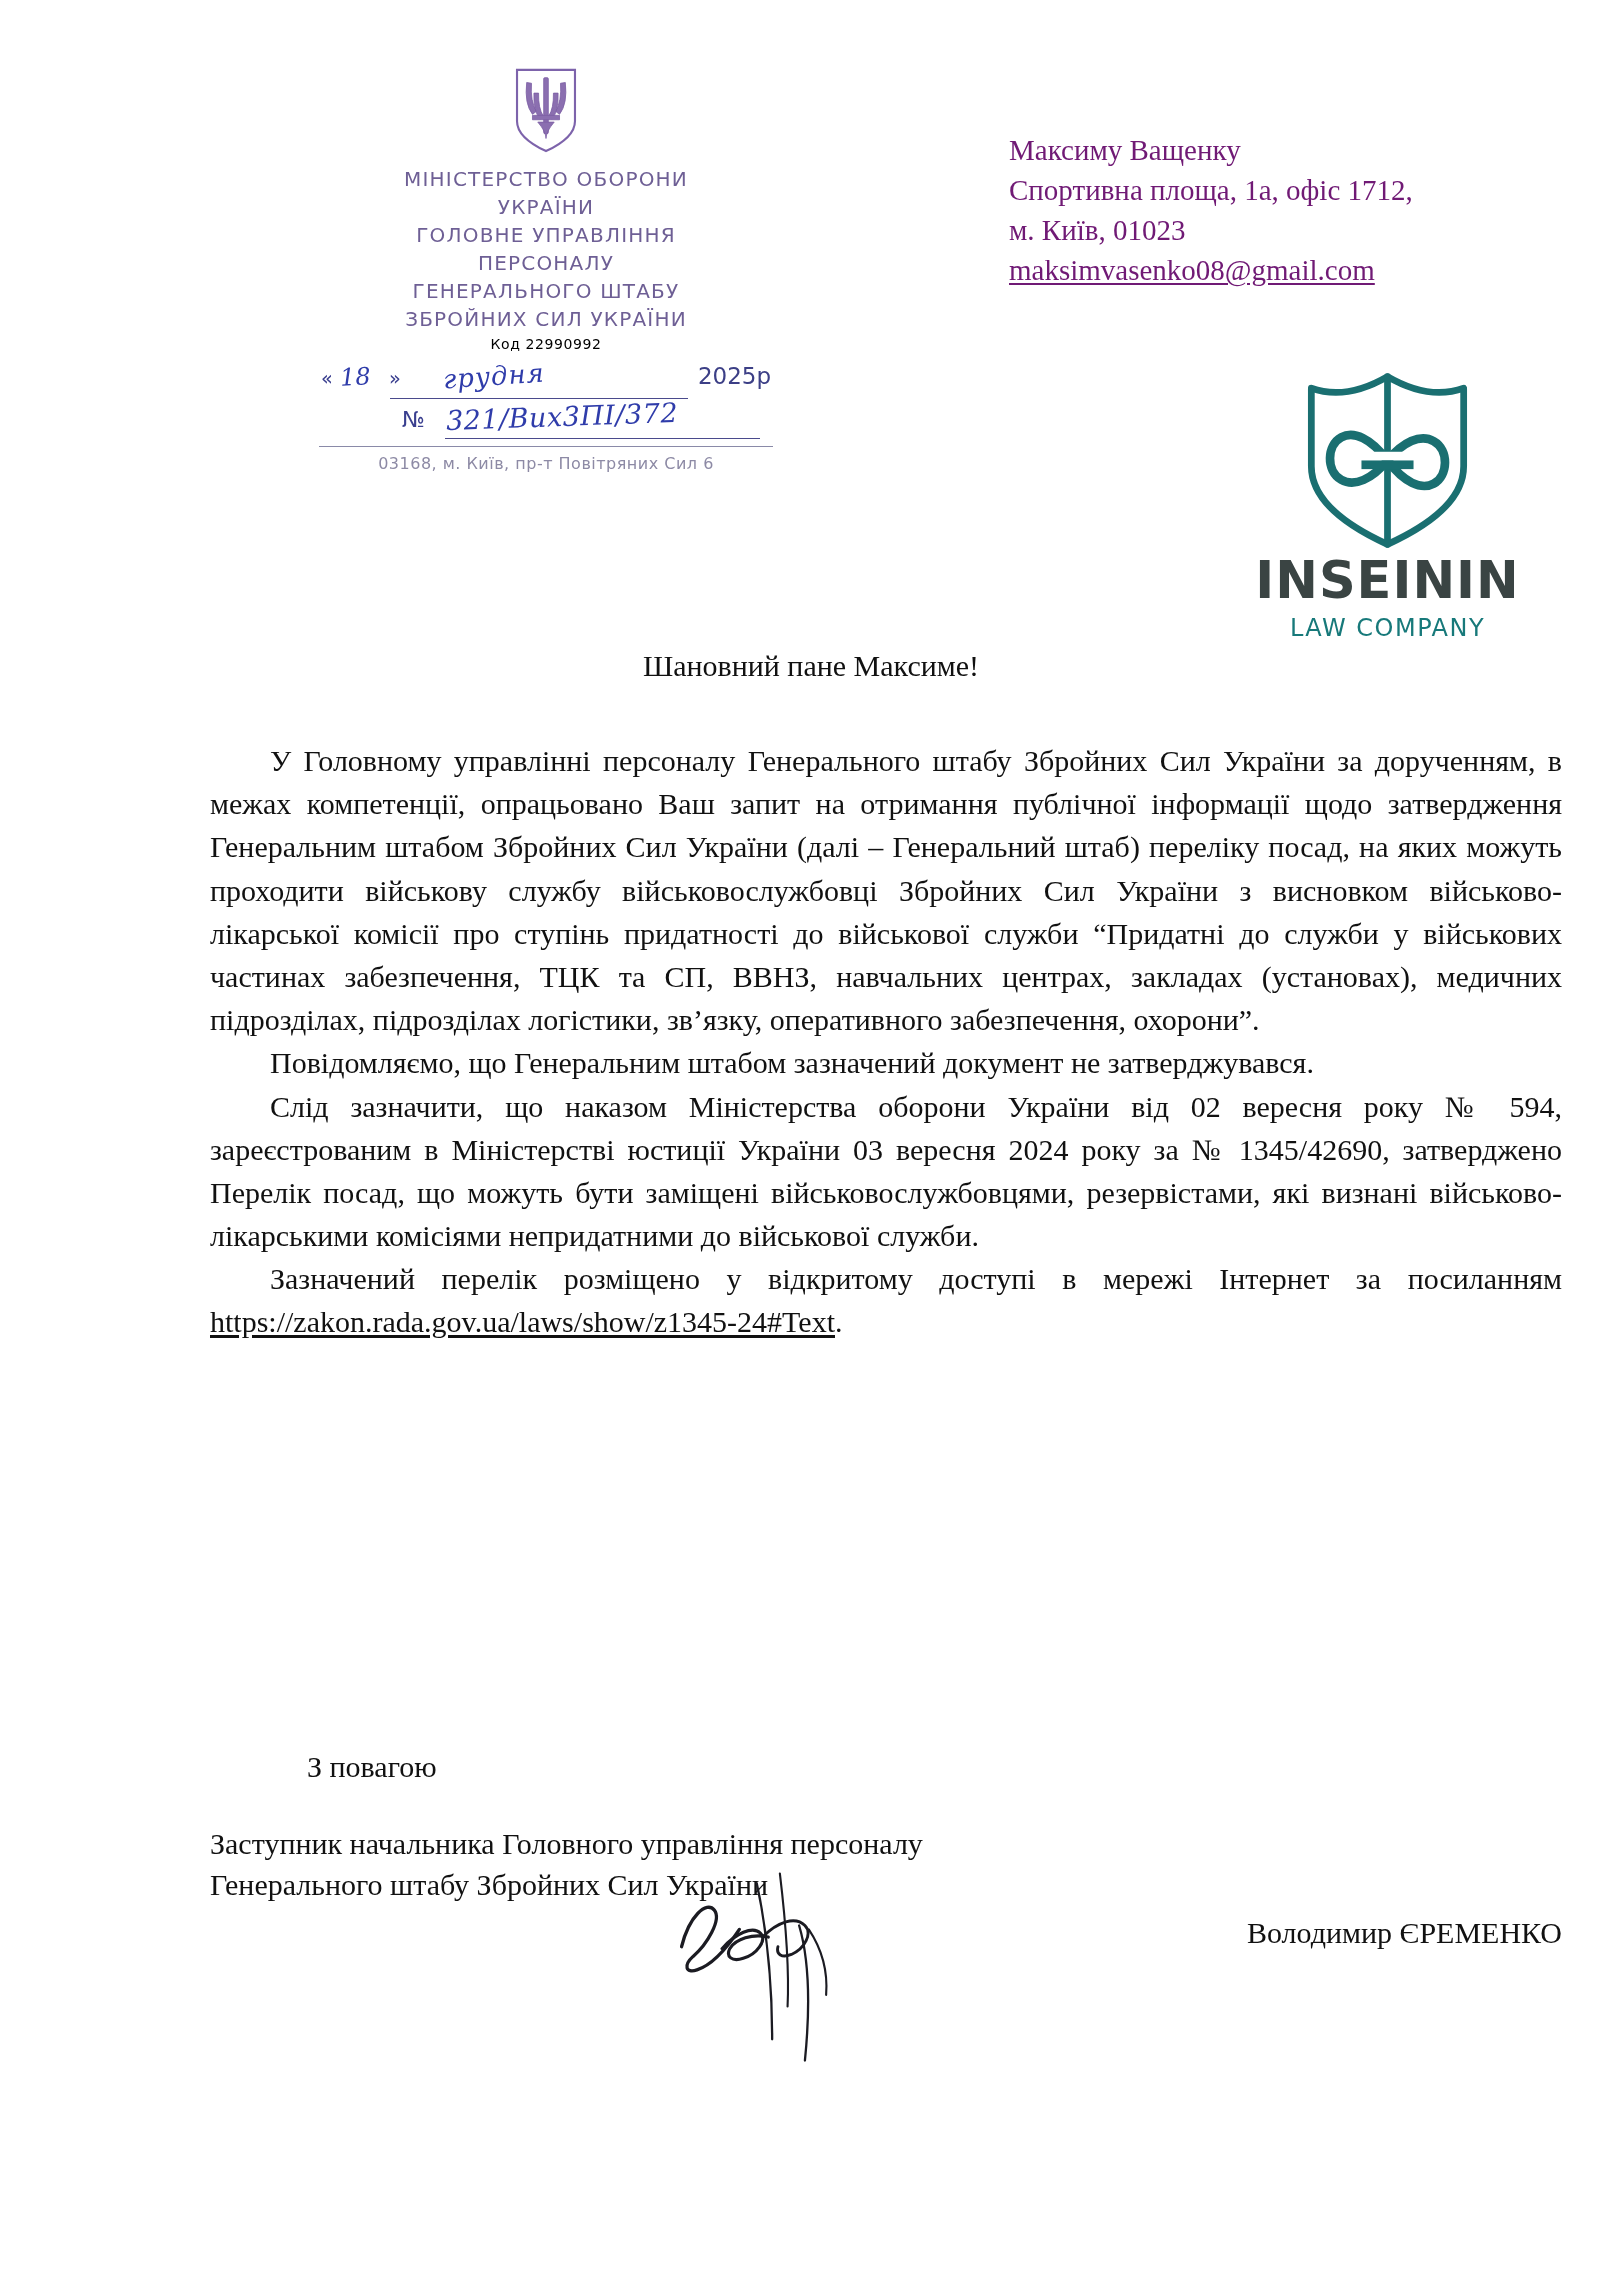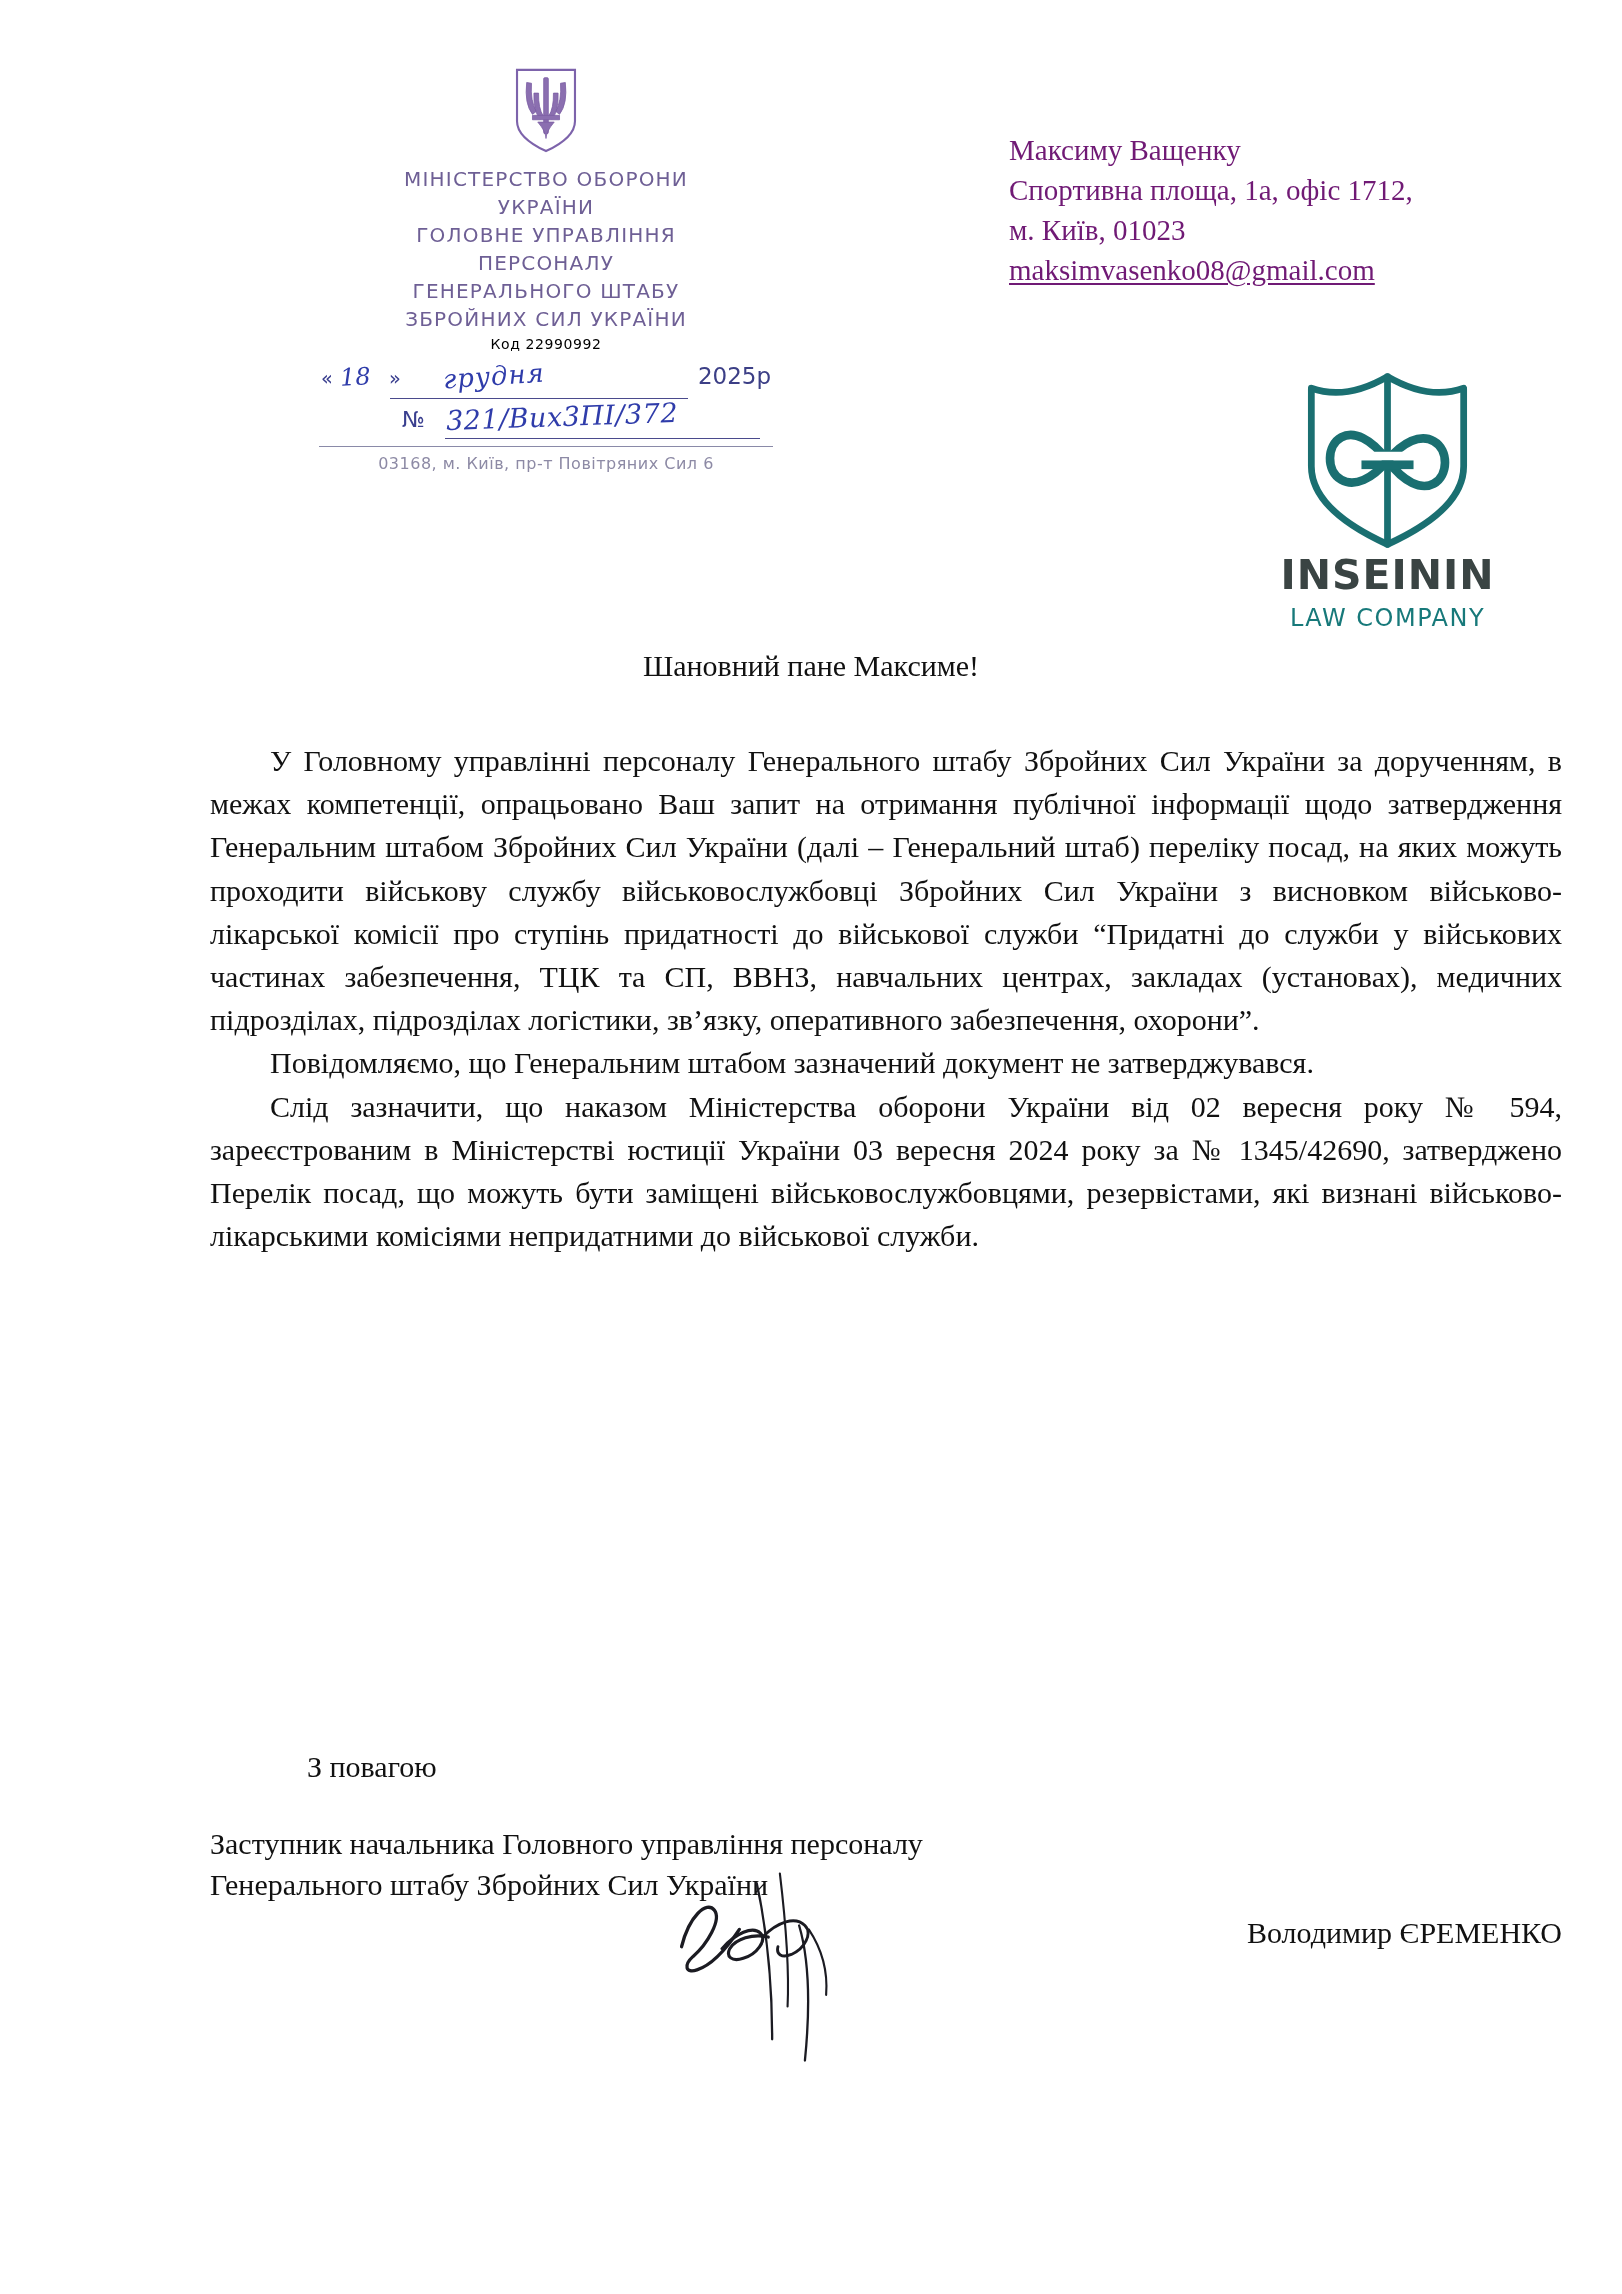--- a/index.html
+++ b/index.html
@@ -184,21 +184,21 @@
   }
   .logo-mark {
     width: 203px;
     height: 188px;
     display: block;
     margin: 0 auto;
   }
   .logo-name {
     font-family: "DejaVu Sans", "Liberation Sans", sans-serif;
     font-weight: 700;
-    font-size: 41px;
+    font-size: 51px;
     letter-spacing: 1px;
     color: #3a4443;
     line-height: 1;
     margin-top: 1.9px;
   }
   .logo-tag {
     font-family: "DejaVu Sans", "Liberation Sans", sans-serif;
     font-weight: 400;
     font-size: 24px;
     letter-spacing: 1.5px;
@@ -344,20 +344,21 @@
     <div class="logo-name">INSEININ</div>
     <div class="logo-tag">LAW COMPANY</div>
   </div>
 
   <div class="salutation">Шановний пане Максиме!</div>
 
   <div class="body-text">
     <p>У Головному управлінні персоналу Генерального штабу Збройних Сил України за дорученням, в межах компетенції, опрацьовано Ваш запит на отримання публічної інформації щодо затвердження Генеральним штабом Збройних Сил України (далі – Генеральний штаб) переліку посад, на яких можуть проходити військову службу військовослужбовці Збройних Сил України з висновком військово-лікарської комісії про ступінь придатності до військової служби “Придатні до служби у військових частинах забезпечення, ТЦК та СП, ВВНЗ, навчальних центрах, закладах (установах), медичних підрозділах, підрозділах логістики, зв’язку, оперативного забезпечення, охорони”.</p>
     <p>Повідомляємо, що Генеральним штабом зазначений документ не затверджувався.</p>
     <p>Слід зазначити, що наказом Міністерства оборони України від 02 вересня року № 594, зареєстрованим в Міністерстві юстиції України 03 вересня 2024 року  за № 1345/42690, затверджено Перелік посад, що можуть бути заміщені військовослужбовцями, резервістами, які визнані військово-лікарськими комісіями непридатними до військової служби.</p>
+    <p><span>Зазначений перелік розміщено у відкритому доступі в мережі Інтернет за посиланням </span><span class="link">https://zakon.rada.gov.ua/laws/show/z1345-24#Text</span><span>.</span></p>
   </div>
 
   <div class="regards">З повагою</div>
 
   <div class="sig-block">
     <div class="sig-lines">
       <div>Заступник начальника Головного управління персоналу</div>
       <div>Генерального штабу Збройних Сил України</div>
       <div class="sig-name">Володимир ЄРЕМЕНКО</div>
 

